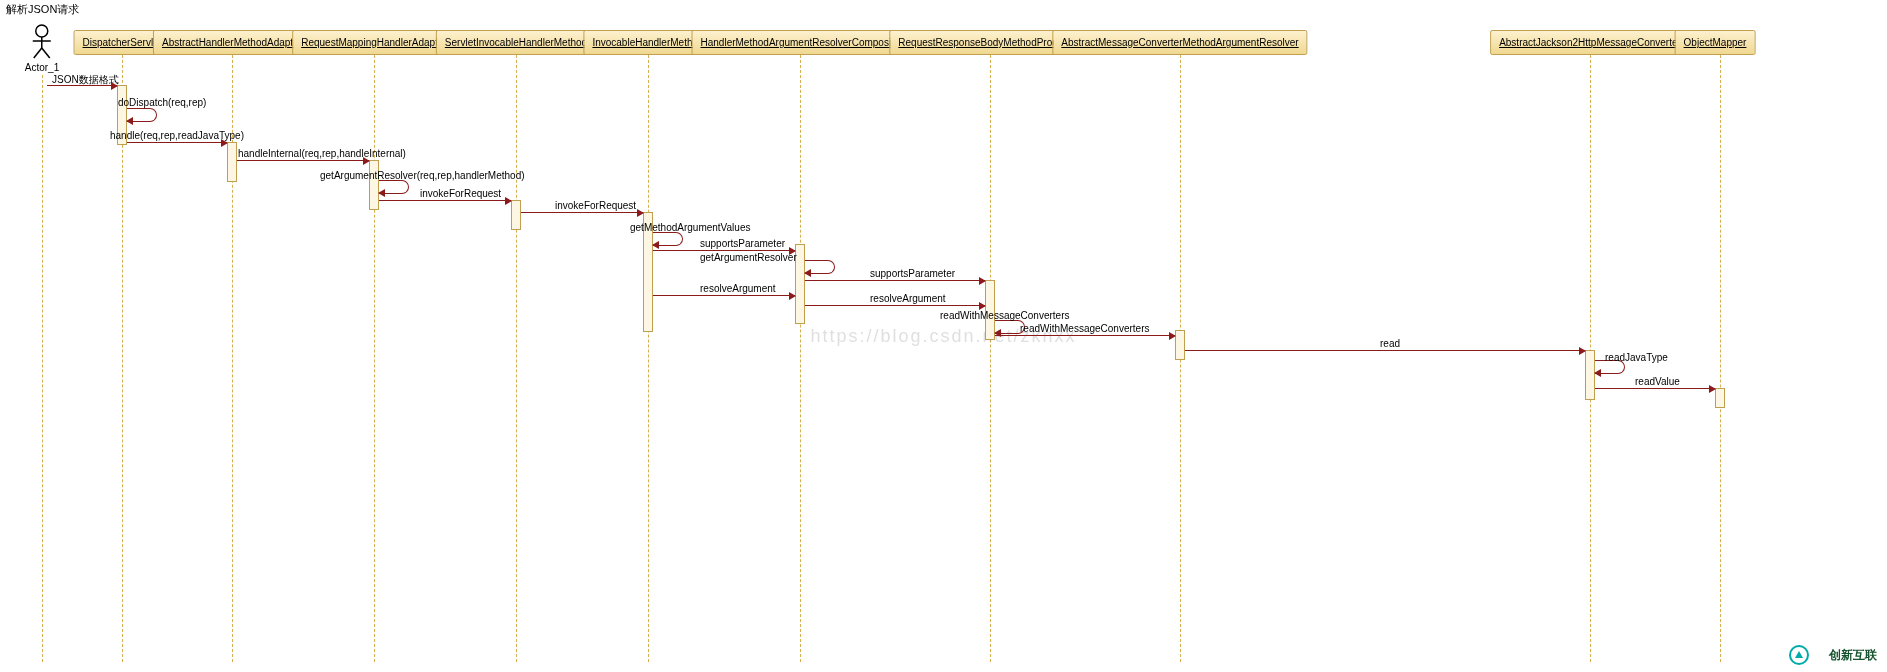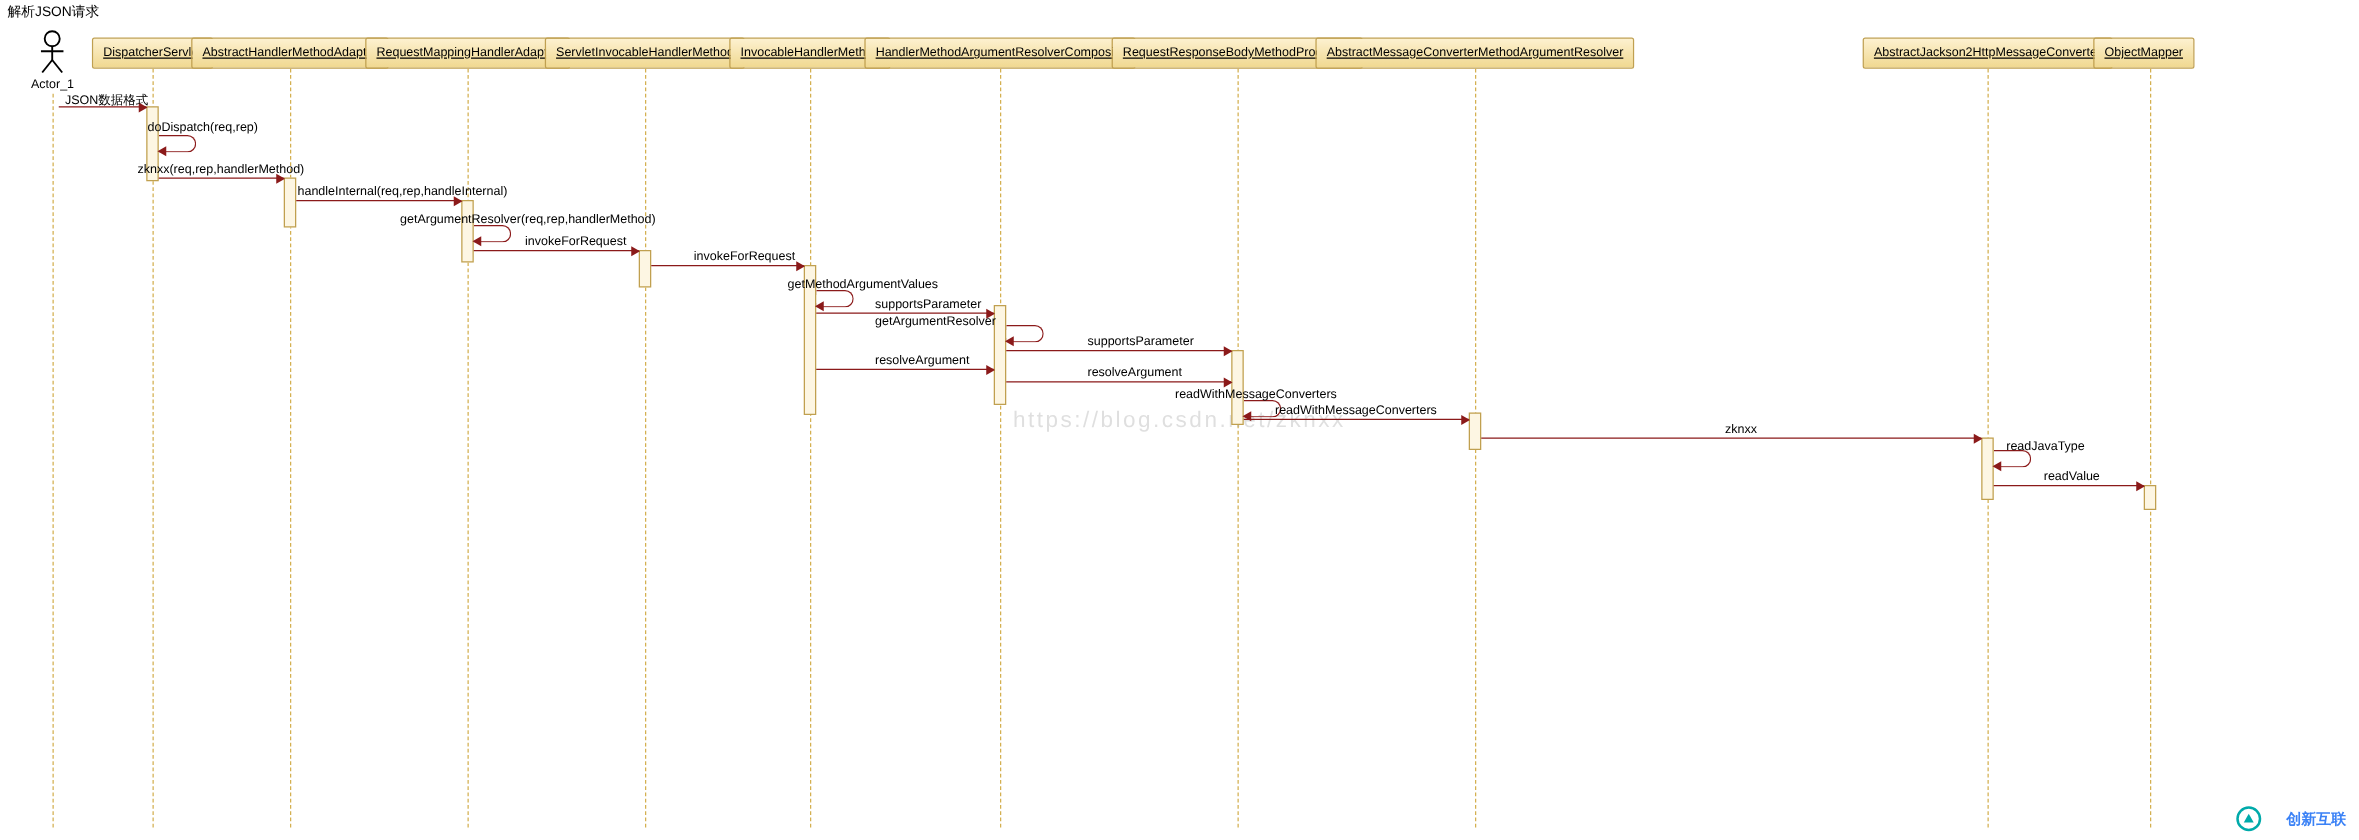--- a/index.html
+++ b/index.html
@@ -114,21 +114,21 @@
     z-index: 0;
     pointer-events: none;
   }
   .brand-logo {
     position: absolute;
     right: 10px;
     bottom: 6px;
     display: flex;
     align-items: center;
     gap: 19px;
-    color: #3b82f6;
+    color: #14532d;
     font-size: 12px;
     font-weight: bold;
     z-index: 10;
   }
   .brand-logo svg { display: block; }
 </style>
 </head>
 <body>
 
 <div class="title-label">解析JSON请求</div>
@@ -186,21 +186,21 @@
 <div class="activation" style="left:1590px;top:350px;height:50px"></div>
 <div class="activation" style="left:1720px;top:388px;height:20px"></div>
 
 <div class="msg" style="left:47px;top:85px;width:70px"></div>
 <div class="msg-label" style="left:52px;top:73px">JSON数据格式</div>
 
 <div class="self-call" style="left:127px;top:108px"></div>
 <div class="msg-label" style="left:118px;top:97px">doDispatch(req,rep)</div>
 
 <div class="msg" style="left:127px;top:142px;width:100px"></div>
-<div class="msg-label" style="left:110px;top:130px">zknxx(req,rep,handlerMethod)</div>
+<div class="msg-label" style="left:110px;top:130px">handle(req,rep,readJavaType)</div>
 
 <div class="msg" style="left:237px;top:160px;width:132px"></div>
 <div class="msg-label" style="left:238px;top:148px">handleInternal(req,rep,handleInternal)</div>
 
 <div class="self-call" style="left:379px;top:180px"></div>
 <div class="msg-label" style="left:320px;top:170px">getArgumentResolver(req,rep,handlerMethod)</div>
 
 <div class="msg" style="left:379px;top:200px;width:132px"></div>
 <div class="msg-label" style="left:420px;top:188px">invokeForRequest</div>
 
@@ -225,21 +225,21 @@
 <div class="msg" style="left:805px;top:305px;width:180px"></div>
 <div class="msg-label" style="left:870px;top:293px">resolveArgument</div>
 
 <div class="self-call" style="left:995px;top:320px"></div>
 <div class="msg-label" style="left:940px;top:310px">readWithMessageConverters</div>
 
 <div class="msg" style="left:995px;top:335px;width:180px"></div>
 <div class="msg-label" style="left:1020px;top:323px">readWithMessageConverters</div>
 
 <div class="msg" style="left:1185px;top:350px;width:400px"></div>
-<div class="msg-label" style="left:1380px;top:338px">zknxx</div>
+<div class="msg-label" style="left:1380px;top:338px">read</div>
 
 <div class="self-call" style="left:1595px;top:360px"></div>
 <div class="msg-label" style="left:1605px;top:352px">readJavaType</div>
 
 <div class="msg" style="left:1595px;top:388px;width:120px"></div>
 <div class="msg-label" style="left:1635px;top:376px">readValue</div>
 
 <div class="watermark">https://blog.csdn.net/zknxx</div>
 
 <div class="brand-logo">

